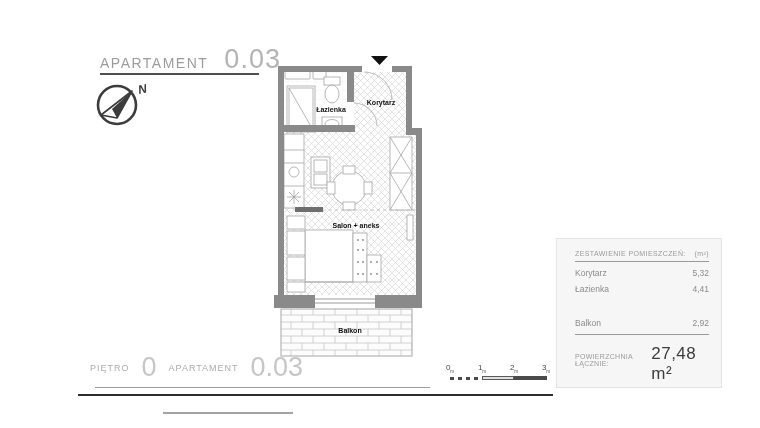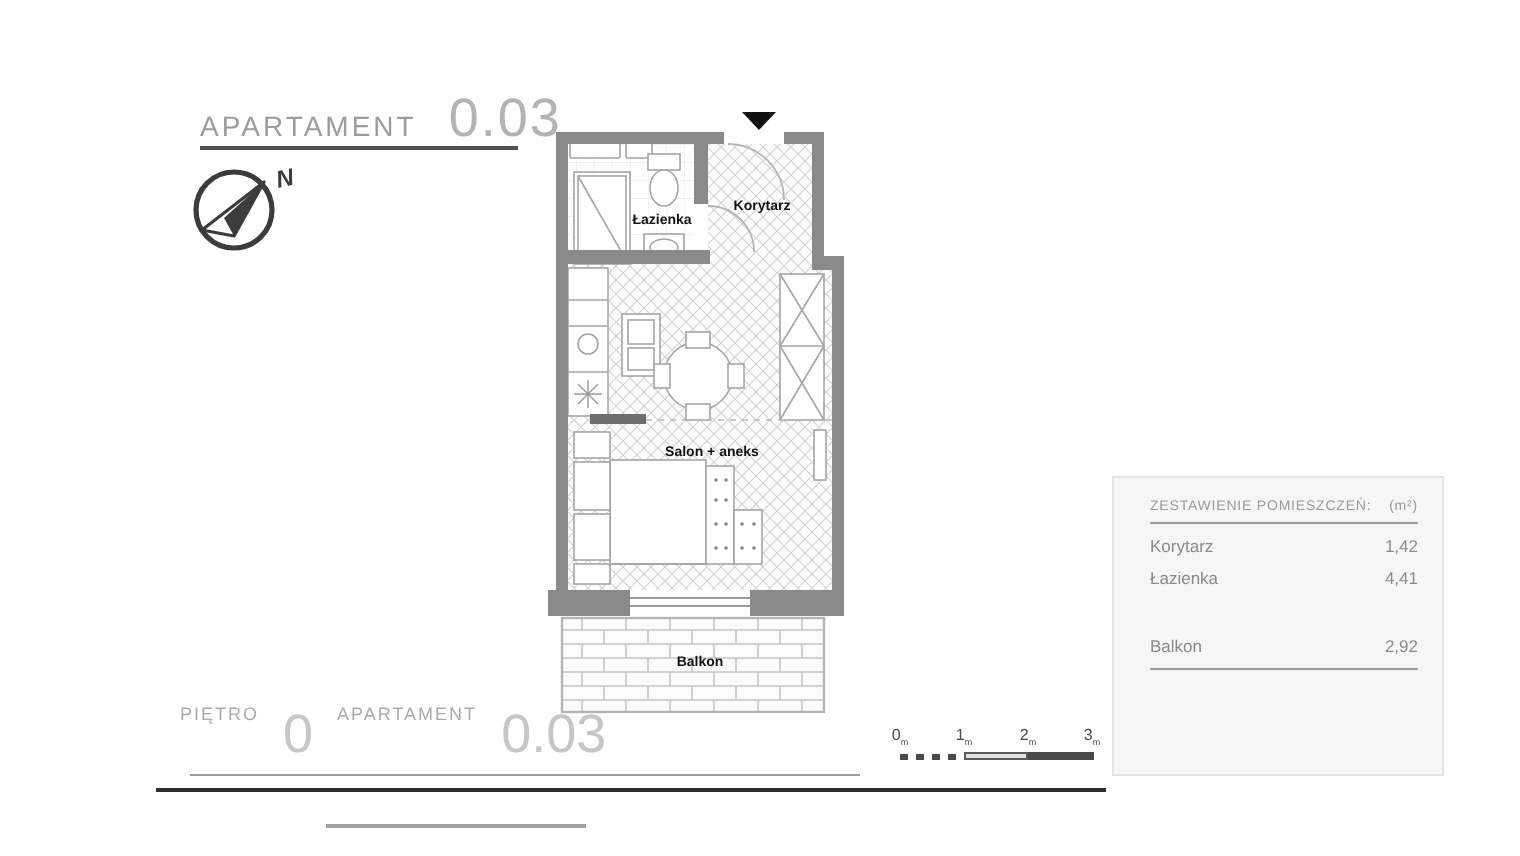--- a/index.html
+++ b/index.html
@@ -7,21 +7,21 @@
         font-family:"Liberation Sans", sans-serif;}
   .abs{position:absolute;}
 
   
   .title-block{left:100px;top:44px;display:flex;align-items:baseline;gap:16px;}
   .title-label{font-size:14px;color:#9c9c9c;letter-spacing:1.5px;}
   .title-number{font-size:27px;color:#b3b3b3;font-weight:300;letter-spacing:1px;}
   .title-underline{left:100px;top:73px;width:159px;height:2px;background:#4f4f4f;}
 
   
-  .footer-block{left:90px;top:352px;display:flex;align-items:flex-start;gap:12px;}
+  .footer-block{left:90px;top:352px;display:flex;align-items:center;gap:12px;}
   .footer-small{font-size:9px;color:#ababab;letter-spacing:1px;}
   .footer-big{font-size:27px;color:#c6c6c6;font-weight:300;}
   .footer-line-1{left:95px;top:387px;width:335px;height:1px;background:#9c9c9c;}
   .footer-line-2{left:78px;top:394px;width:475px;height:2px;background:#2e2e2e;}
   .footer-line-3{left:163px;top:412px;width:130px;height:2px;background:#a2a2a2;}
 
   
   .tick{position:absolute;top:363px;font-size:8px;color:#4a4a4a;width:14px;text-align:center;}
   .tick .unit{font-size:4.5px;vertical-align:sub;}
   .seg{position:absolute;top:377px;height:3px;}
@@ -210,29 +210,33 @@
     </g>
   </svg>
 
   <div class="abs panel">
     <div class="panel-header">
       <span>ZESTAWIENIE POMIESZCZEŃ:</span>
       <span>(m²)</span>
     </div>
     <div class="panel-row">
       <span>Korytarz</span>
-      <span>1,42</span>
+      <span>5,32</span>
     </div>
     <div class="panel-row">
       <span>Łazienka</span>
       <span>4,41</span>
     </div>
     <div class="panel-row balkon">
       <span>Balkon</span>
       <span>2,92</span>
+    </div>
+    <div class="panel-total">
+      <span class="panel-total-label">POWIERZCHNIA ŁĄCZNIE:</span>
+      <span class="panel-total-value">27,48 m²</span>
     </div>
   </div>
 
   <div>
     <span class="tick" style="left:443px;"><span>0</span><span class="unit">m</span></span>
     <span class="tick" style="left:475px;"><span>1</span><span class="unit">m</span></span>
     <span class="tick" style="left:507px;"><span>2</span><span class="unit">m</span></span>
     <span class="tick" style="left:539px;"><span>3</span><span class="unit">m</span></span>
     <div class="abs seg seg-dash"></div>
     <div class="abs seg seg-light"></div>

